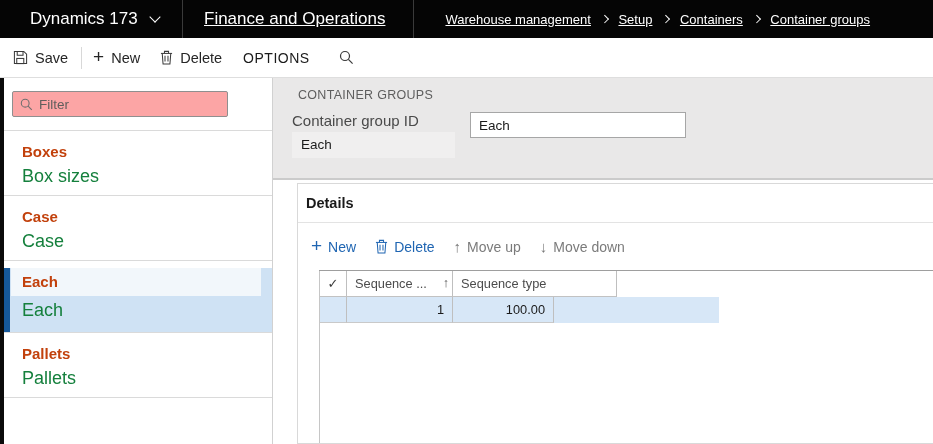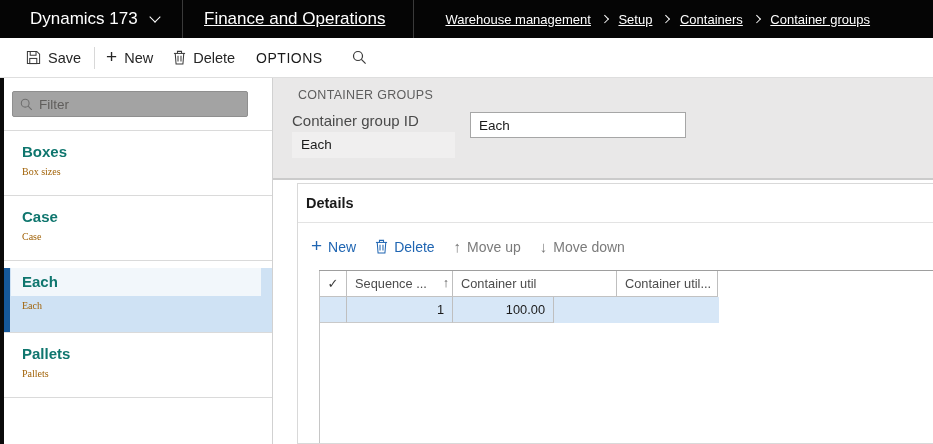--- a/index.html
+++ b/index.html
@@ -11,40 +11,40 @@
   .brand { display:flex; align-items:center; padding-left:30px; width:182px; cursor:pointer; }
   .brand-label { font-size:17px; }
   .caret-down { width:8px; height:8px; border-right:1.6px solid #fff; border-bottom:1.6px solid #fff; transform:rotate(45deg); margin-left:13px; margin-top:-4px; }
   .tb-sec { display:flex; align-items:center; border-left:1px solid #3a3a3a;text-decoration:underline; }
   .appname { padding:0 28px 0 21px; font-size:17px; cursor:pointer; }
   .crumbs { padding-left:31px; display:flex; align-items:center; font-size:13px; }
   .crumb { cursor:pointer; white-space:nowrap; }
   .crumb-sep { width:5.5px; height:5.5px; border-top:1.4px solid #fff; border-right:1.4px solid #fff; transform:rotate(45deg); margin:0 11px; }
 
   
-  .cmdbar { position:absolute; left:0; top:38px; width:933px; height:40px; background:#ffffff; border-bottom:1px solid #dedede; display:flex; align-items:center; padding-left:26px; }
+  .cmdbar { position:absolute; left:0; top:38px; width:933px; height:40px; background:#ffffff; border-bottom:1px solid #dedede; display:flex; align-items:center; padding-left:13px; }
   .cmd-btn { display:flex; align-items:center; gap:7px; font-size:14.5px; color:#262626; cursor:pointer; }
   .cmd-sep { width:1px; height:22px; background:#d8d8d8; margin:0 11px 0 13px; }
   .cmd-gap16 { margin-left:20px; }
   .plus-glyph { font-size:19px; font-weight:400; color:#262626; line-height:1; margin-top:-2px; }
   .options-btn { margin-left:21px; font-size:14px; letter-spacing:.5px; color:#1a1a1a; cursor:pointer; }
   .search-btn { margin-left:29px; cursor:pointer; display:flex; align-items:center; }
 
   
   .navstrip { position:absolute; left:0; top:78px; width:4px; bottom:0; background:#0a0a0a; }
 
   
   .sidebar { position:absolute; left:4px; top:78px; width:269px; bottom:0; background:#ffffff; border-right:1px solid #d1d1d1; }
-  .filter-box { position:absolute; left:8px; top:13px; width:236px; height:26px; border:1px solid #8f8f8f; border-radius:2px; background:#a3a3a3; display:flex; align-items:center; padding-left:7px; }
+  .filter-box { position:absolute; left:8px; top:13px; width:216px; height:26px; border:1px solid #8f8f8f; border-radius:2px; background:#fca5a5; display:flex; align-items:center; padding-left:7px; }
   .filter-box input { border:none; outline:none; flex:1; font-size:13.5px; font-family:inherit; color:#1a1a1a; margin-left:6px; background:transparent; }
   .filter-box input::placeholder { color:#605e5c; opacity:1; }
   .nav-list { position:absolute; left:0; right:0; top:52px; border-top:1px solid #dadada; }
   .nav-item { position:relative; height:65px; border-bottom:1px solid #dadada; padding:12px 0 0 18px; cursor:pointer; }
-  .nav-item .t { font-size:15px; font-weight:bold; color:#0f766e; }
-  .nav-item .s { font-size:10px; color:#a16207; margin-top:6px;font-family:Liberation Serif, serif; }
+  .nav-item .t { font-size:15px; font-weight:bold; color:#c2410c; }
+  .nav-item .s { font-size:18px; color:#15803d; margin-top:6px; }
   .nav-item.selected { background:#cfe2f4; padding:0; }
   .nav-item.selected .bar { position:absolute; left:0; top:0; bottom:0; width:6px; background:#15589a; }
   .nav-item.selected .tbox { margin:7px 11px 0 7px; background:#f2f7fb; padding:5px 0 6px 11px; }
   .nav-item.selected .s { padding-left:18px; margin-top:4px; }
 
   
   .main-head { position:absolute; left:273px; right:0; top:78px; height:102px; background:#e9e8e8; border-bottom:2px solid #cbcbcb; }
   .page-title { position:absolute; left:25px; top:10px; font-size:12.5px; color:#5e5e5e; letter-spacing:.3px; }
   .fld { position:absolute; top:34px; }
   .fld .lbl { font-size:15px; color:#4a4a4a; margin-bottom:3px; }
@@ -220,22 +220,21 @@
 
   <div class="grid">
     <div class="g-row g-head">
       <div class="g-cell c-check">
         <span>✓</span>
       </div>
       <div class="g-cell c-seq">
         <span>Sequence ...</span>
         <span class="sort-arrow">↑</span>
       </div>
-      <div class="g-cell c-type">Container util</div>
-      <div class="g-cell c-util">Container util...</div>
+      <div class="g-cell c-type">Sequence type</div>
     </div>
     <div class="g-row g-data">
       <div class="g-cell c-check"></div>
       <div class="g-cell c-seq">1</div>
       <div class="g-cell c-util">100.00</div>
     </div>
   </div>
 </div>
 
 </body></html>

